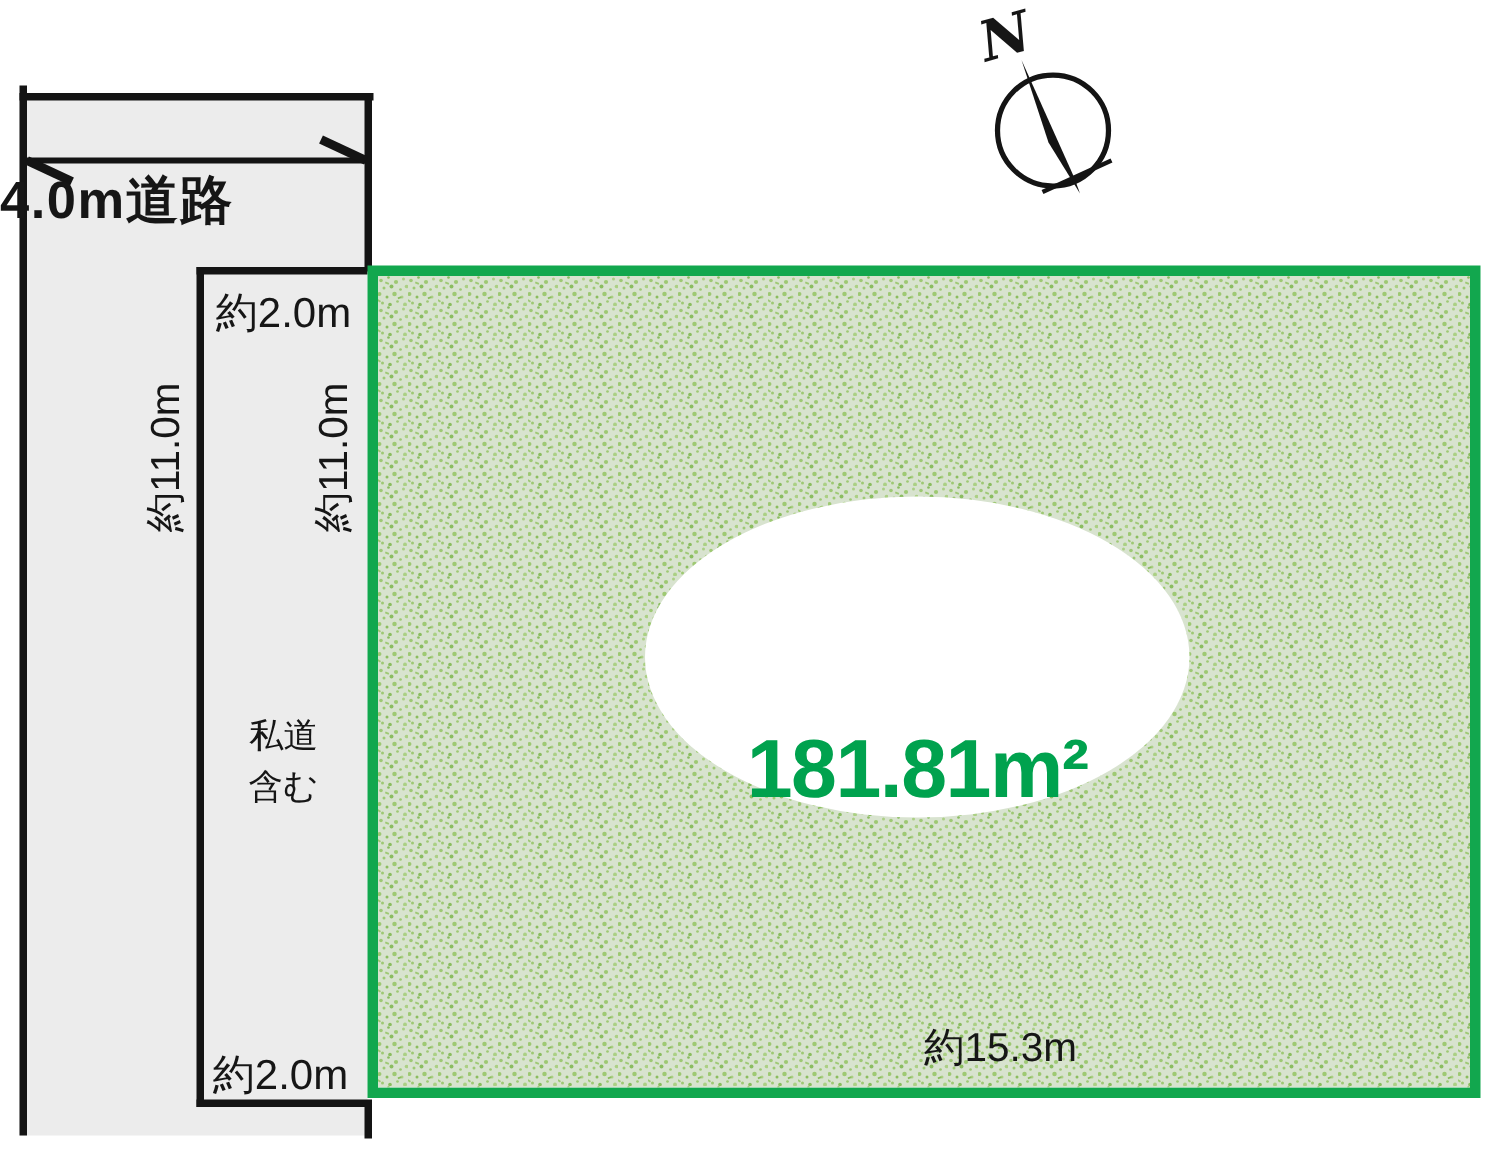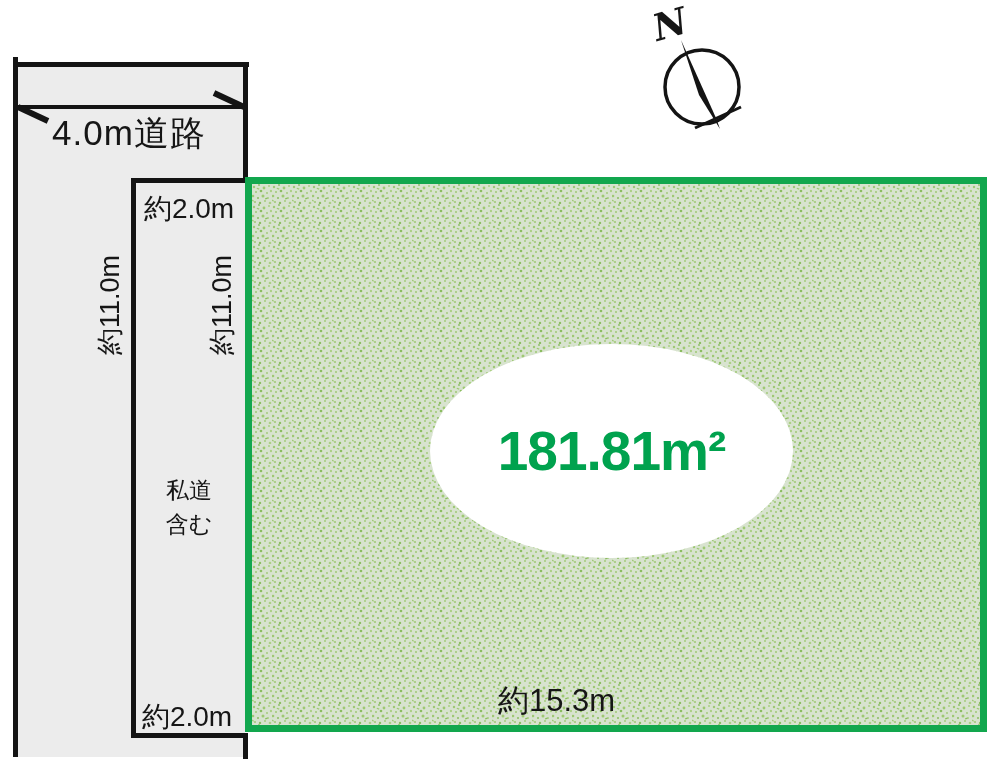--- a/index.html
+++ b/index.html
@@ -8,21 +8,21 @@
     font-family:"Liberation Sans","DejaVu Sans",sans-serif;color:#161616;
   }
   .abs{position:absolute;}
   .line{position:absolute;background:var(--line,#141414);}
   
   #road-fill{left:13px;top:62px;width:232px;height:695px;background:var(--road-fill,#ececec);}
   #road-left-line{left:13px;top:57px;width:5px;height:700px;}
   #road-top-line{left:13px;top:62px;width:236px;height:5px;}
   #road-right-line{left:243px;top:62px;width:5px;height:119px;}
   #road-arrow{left:8px;top:86px;width:245px;height:42px;}
-  #road-label{left:13px;top:110px;width:232px;text-align:center;font-size:35px;letter-spacing:1px;}
+  #road-label{left:0;top:110px;width:232px;font-size:35px;letter-spacing:1px;font-weight:bold;}
   .vlabel{
     width:150px;height:32px;line-height:32px;text-align:center;font-size:27px;
     transform:rotate(-90deg);transform-origin:center center;white-space:nowrap;
   }
   #road-depth-label{left:35px;top:289px;}
   #pr-depth-label{left:147px;top:289px;}
   
   #pr-left-line{left:131px;top:178px;width:5px;height:560px;}
   #pr-top-line{left:131px;top:178px;width:114px;height:5px;}
   #pr-bottom-line{left:131px;top:733px;width:117px;height:5px;}
@@ -30,28 +30,28 @@
   #pr-top-label{left:133px;top:190px;width:112px;text-align:center;font-size:28px;}
   #pr-bottom-label{left:131px;top:698px;width:112px;text-align:center;font-size:28px;}
   #pr-note{left:133px;top:473px;width:112px;text-align:center;font-size:23px;line-height:34px;white-space:nowrap;}
   
   #plot{
     left:245px;top:177px;width:742px;height:555px;box-sizing:border-box;
     border:7px solid var(--plot-border,#12a74e);
   }
   #plot-texture{position:absolute;left:0;top:0;}
   #area-ellipse{
-    left:430px;top:344px;width:363px;height:214px;background:#ffffff;border-radius:50%;
-    display:flex;flex-direction:column;align-items:center;justify-content:center;
+    left:430px;top:331px;width:363px;height:214px;background:#ffffff;border-radius:50%;
+    display:flex;flex-direction:row;align-items:flex-end;justify-content:center;
   }
   .area-line{
     color:var(--area-text,#00a24e);font-weight:bold;font-size:55px;line-height:66px;
     letter-spacing:-1px;white-space:nowrap;
   }
-  #plot-frontage-label{left:498px;top:680px;width:220px;text-align:left;font-size:31px;}
+  #plot-frontage-label{left:498px;top:680px;width:220px;text-align:right;font-size:27px;}
   
   #compass-svg{left:650px;top:2px;width:105px;height:140px;}
   #compass-n{
     left:648px;top:2px;width:44px;height:44px;text-align:center;
     font-family:"DejaVu Serif","Liberation Serif",serif;font-style:italic;font-weight:bold;
     font-size:37px;transform:rotate(-16deg);
   }
 </style>
 </head>
 <body>

